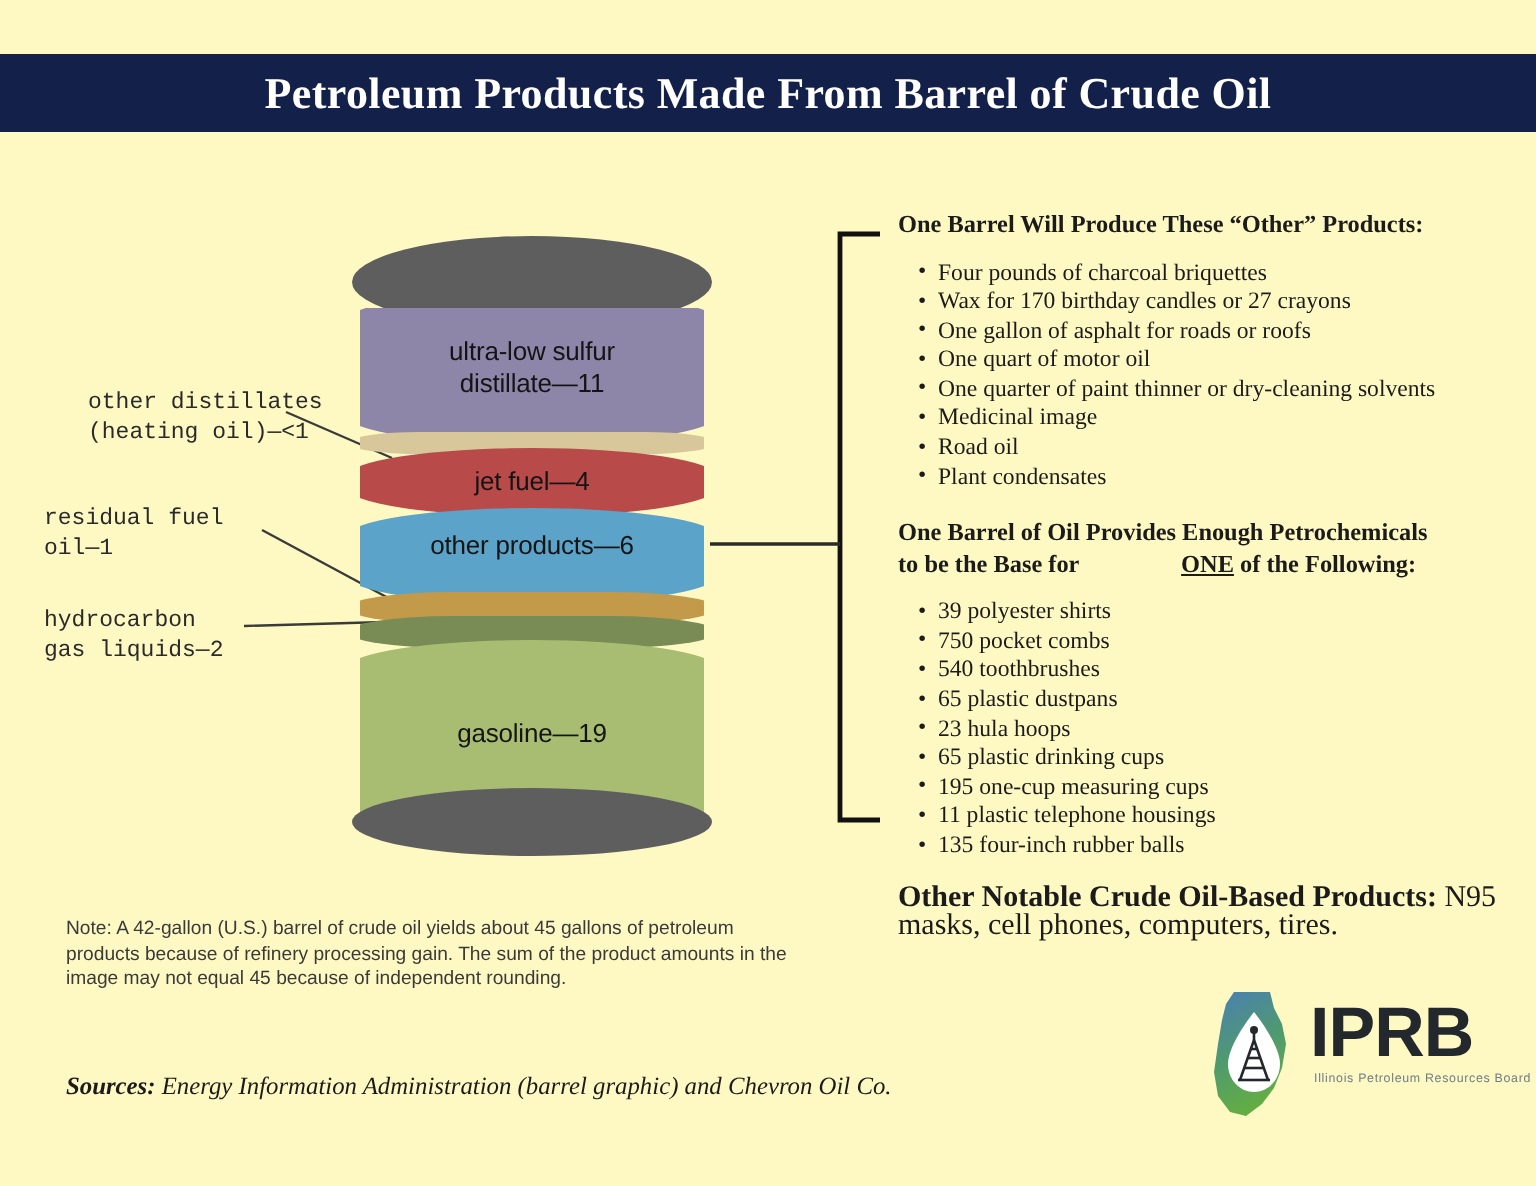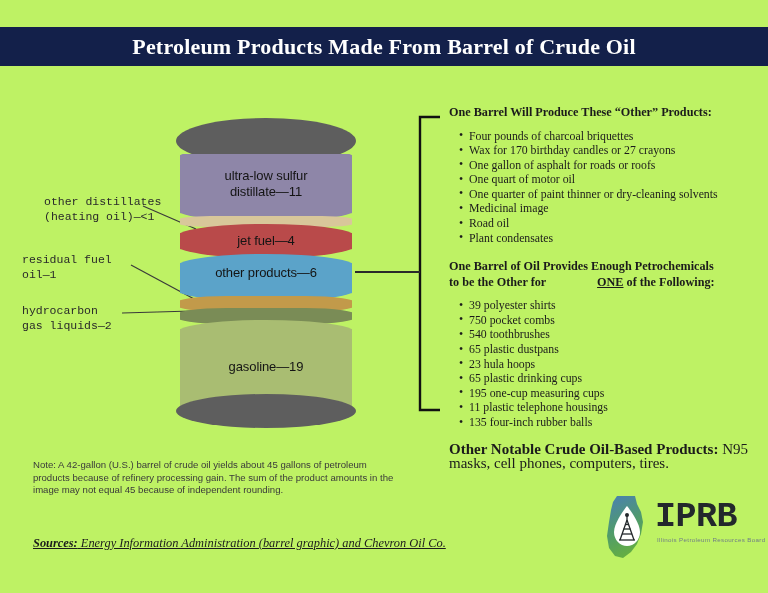--- a/index.html
+++ b/index.html
@@ -4,21 +4,21 @@
 <style>
   html, body {
     margin: 0;
     padding: 0;
     background: #ffffff;
   }
   #page {
     position: relative;
     width: 768px;
     height: 593px;
-    background: #bef264;
+    background: #fef9c3;
     overflow: hidden;
     font-family: "Liberation Sans", sans-serif;
   }
 
   
   #header-bar {
     position: absolute;
     left: 0;
     top: 27px;
     width: 768px;
@@ -161,37 +161,36 @@
   }
   #sources {
     position: absolute;
     left: 33px;
     top: 536px;
     font-family: "Liberation Serif", serif;
     font-size: 12.4px;
     font-style: italic;
     color: #1b1b1b;
     white-space: nowrap;
-    text-decoration: underline;
   }
   #sources b { font-style: italic; font-weight: bold; }
 
   
   #logo {
     position: absolute;
     left: 597px;
     top: 492px;
     width: 152px;
     height: 72px;
   }
   #logo-wordmark {
     position: absolute;
     left: 58px;
     top: 6px;
-    font-family: Liberation Mono, monospace;
+    font-family: Liberation Sans, sans-serif;
     font-weight: bold;
     font-size: 35px;
     color: #23282c;
     letter-spacing: -0.5px;
     line-height: 38px;
   }
   #logo-tagline {
     position: absolute;
     left: 60px;
     top: 44px;
@@ -282,21 +281,21 @@
         <li>One quarter of paint thinner or dry-cleaning solvents</li>
         <li>Medicinal image</li>
         <li>Road oil</li>
         <li>Plant condensates</li>
       </ul>
 
     <div class="panel-gap"></div>
 
     <div class="panel-heading">
       <span>One Barrel of Oil Provides Enough Petrochemicals</span><br>
-      <span>to be the Other for </span><u>ONE</u><span> of the Following:</span>
+      <span>to be the Base for </span><u>ONE</u><span> of the Following:</span>
     </div>
     <ul class="panel-list" id="petrochemicals-list">
         <li>39 polyester shirts</li>
         <li>750 pocket combs</li>
         <li>540 toothbrushes</li>
         <li>65 plastic dustpans</li>
         <li>23 hula hoops</li>
         <li>65 plastic drinking cups</li>
         <li>195 one-cup measuring cups</li>
         <li>11 plastic telephone housings</li>

